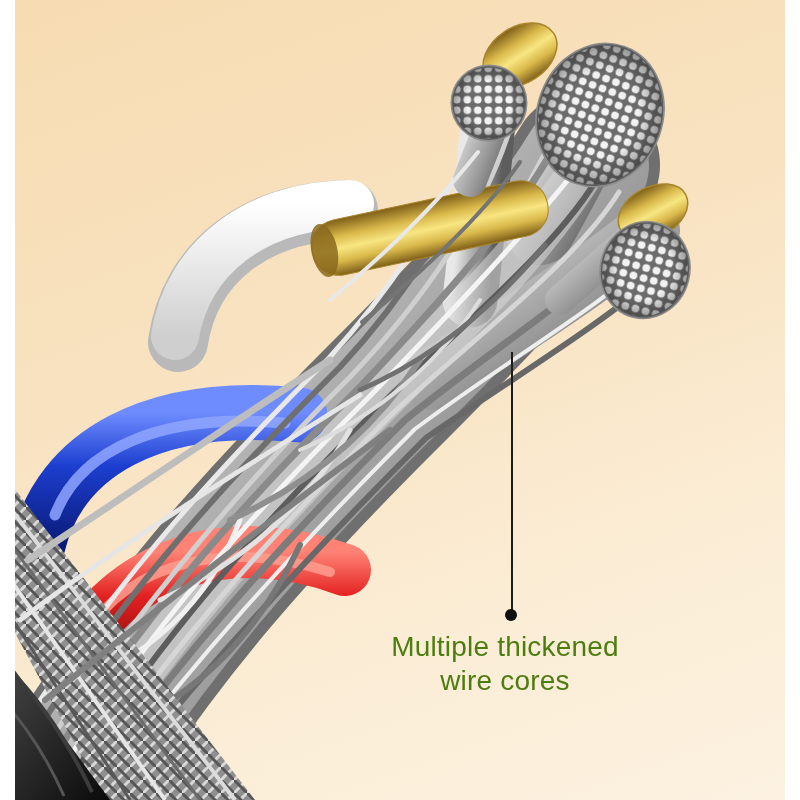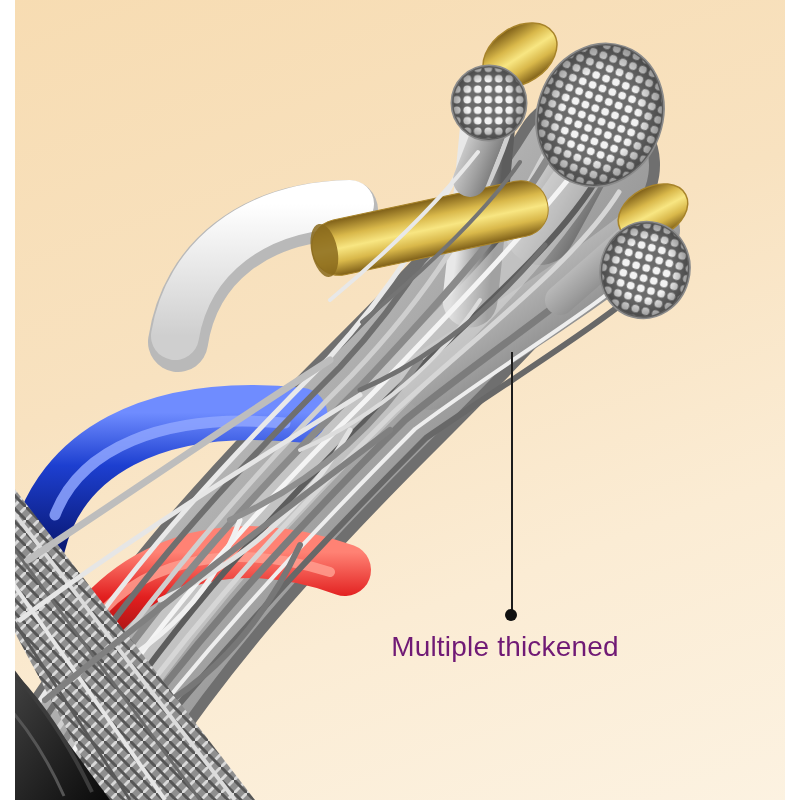--- a/index.html
+++ b/index.html
@@ -16,21 +16,21 @@
   .leader{
     position:absolute;left:511px;top:352px;width:2px;height:260px;
     background:#1c1c1c;
   }
   .dot{
     position:absolute;left:505px;top:609px;width:12px;height:12px;
     border-radius:50%;background:#101010;
   }
   .caption{
     position:absolute;left:355px;top:630px;width:300px;
-    text-align:center;font-size:28px;font-weight:500;color:#701a75;
+    text-align:center;font-size:28px;font-weight:500;color:#4d7c0f;
     line-height:34px;letter-spacing:0.2px;
   }
   .bar{position:absolute;top:0;width:15px;height:800px;background:#ffffff;}
   .bar.left{left:0;}
   .bar.right{right:0;}
 </style>
 </head>
 <body>
 
 <div class="stage">
@@ -175,17 +175,18 @@
       <path d="M 45 700 C 150 615 270 520 390 430" stroke="#808080" stroke-width="6"></path>
       <path d="M 330 300 C 390 250 440 200 478 152" stroke="#e8e8e8" stroke-width="4"></path>
       <path d="M 362 322 C 422 272 482 217 520 162" stroke="#747474" stroke-width="4"></path>
     </g>
   </svg>
 
   <div class="leader"></div>
   <div class="dot"></div>
   <div class="caption">
     <div>Multiple thickened</div>
+    <div>wire cores</div>
   </div>
 
   <div class="bar left"></div>
   <div class="bar right"></div>
 </div>
 
 </body></html>

